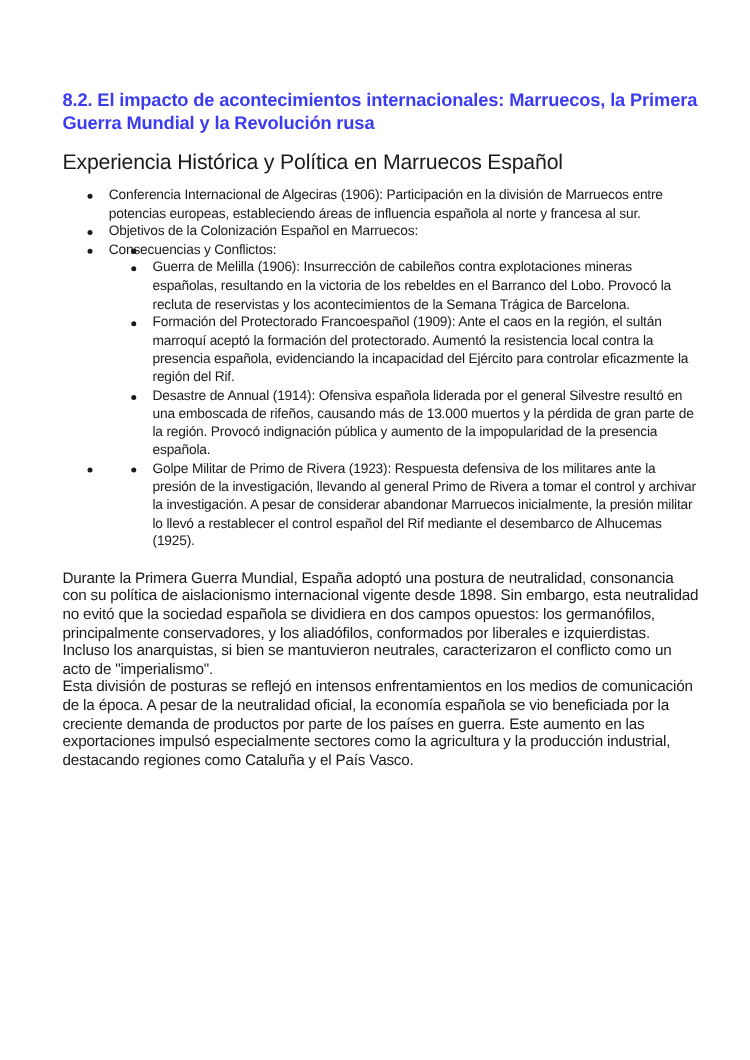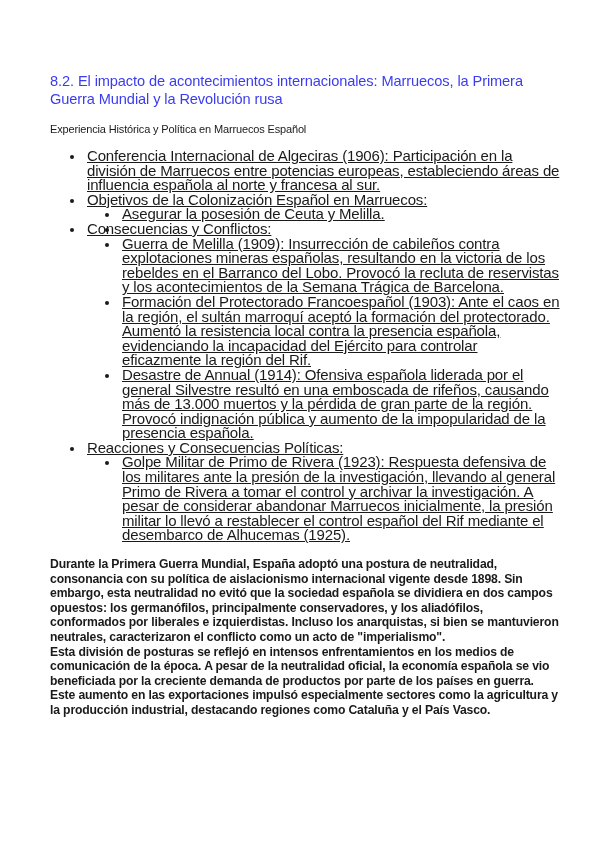--- a/index.html
+++ b/index.html
@@ -19,40 +19,39 @@
       position: absolute;
       left: 50px;
       top: 72px;
       width: 510px;
     }
     .title {
       color: #3b3bf0;
       font-size: 14.6px;
       line-height: 18px;
       margin: 0 0 14px 0;
-      font-weight: normal;
+      font-weight: bold;
       letter-spacing: -0.1px;
     }
     .subtitle {
-      font-size: 11px;
+      font-size: 17px;
       line-height: 15px;
       margin: 0 0 12px 0;
       letter-spacing: -0.15px;
     }
     ul {
       margin: 0;
       padding: 0;
       list-style: none;
     }
     li {
       position: relative;
-      font-size: 15px;
+      font-size: 11px;
       line-height: 14.6px;
       letter-spacing: -0.15px;
-      text-decoration: underline;
     }
     li .bullet {
       position: absolute;
       top: 6px;
       width: 4px;
       height: 4px;
       border-radius: 50%;
       background: #1a1a1a;
     }
     ul.lvl1 > li {
@@ -68,21 +67,20 @@
       left: 19px;
     }
     ul.lvl2 {
       margin-left: -1px;
     }
     .prose {
       margin-top: 14px;
       font-size: 12.2px;
       line-height: 14.6px;
       letter-spacing: -0.15px;
-      font-weight: bold;
     }
     .prose p {
       margin: 0;
     }
   </style>
 </head>
 <body>
 
 <div class="page">
   <h1 class="title">8.2. El impacto de acontecimientos internacionales: Marruecos, la Primera Guerra Mundial y la Revolución rusa</h1>
@@ -92,48 +90,46 @@
     <li>
       <span class="bullet"></span>
       <span>Conferencia Internacional de Algeciras (1906): Participación en la división de Marruecos entre potencias europeas, estableciendo áreas de influencia española al norte y francesa al sur.</span>
     </li>
     <li>
       <span class="bullet"></span>
       <span>Objetivos de la Colonización Español en Marruecos:</span>
       <ul class="lvl2">
         <li>
           <span class="bullet"></span>
-          <span>Asegurar la posesión de Ceuta y Melilla.</span>
         </li>
         <li>
           <span class="bullet"></span>
         </li>
       </ul>
     </li>
     <li>
       <span class="bullet"></span>
       <span>Consecuencias y Conflictos:</span>
       <ul class="lvl2">
         <li>
           <span class="bullet"></span>
-          <span>Guerra de Melilla (1909): Insurrección de cabileños contra explotaciones mineras españolas, resultando en la victoria de los rebeldes en el Barranco del Lobo. Provocó la recluta de reservistas y los acontecimientos de la Semana Trágica de Barcelona.</span>
+          <span>Guerra de Melilla (1906): Insurrección de cabileños contra explotaciones mineras españolas, resultando en la victoria de los rebeldes en el Barranco del Lobo. Provocó la recluta de reservistas y los acontecimientos de la Semana Trágica de Barcelona.</span>
         </li>
         <li>
           <span class="bullet"></span>
-          <span>Formación del Protectorado Francoespañol (1903): Ante el caos en la región, el sultán marroquí aceptó la formación del protectorado. Aumentó la resistencia local contra la presencia española, evidenciando la incapacidad del Ejército para controlar eficazmente la región del Rif.</span>
+          <span>Formación del Protectorado Francoespañol (1909): Ante el caos en la región, el sultán marroquí aceptó la formación del protectorado. Aumentó la resistencia local contra la presencia española, evidenciando la incapacidad del Ejército para controlar eficazmente la región del Rif.</span>
         </li>
         <li>
           <span class="bullet"></span>
           <span>Desastre de Annual (1914): Ofensiva española liderada por el general Silvestre resultó en una emboscada de rifeños, causando más de 13.000 muertos y la pérdida de gran parte de la región. Provocó indignación pública y aumento de la impopularidad de la presencia española.</span>
         </li>
       </ul>
     </li>
     <li>
       <span class="bullet"></span>
-      <span>Reacciones y Consecuencias Políticas:</span>
       <ul class="lvl2">
         <li>
           <span class="bullet"></span>
           <span>Golpe Militar de Primo de Rivera (1923): Respuesta defensiva de los militares ante la presión de la investigación, llevando al general Primo de Rivera a tomar el control y archivar la investigación. A pesar de considerar abandonar Marruecos inicialmente, la presión militar lo llevó a restablecer el control español del Rif mediante el desembarco de Alhucemas (1925).</span>
         </li>
       </ul>
     </li>
   </ul>
 
   <div class="prose">

